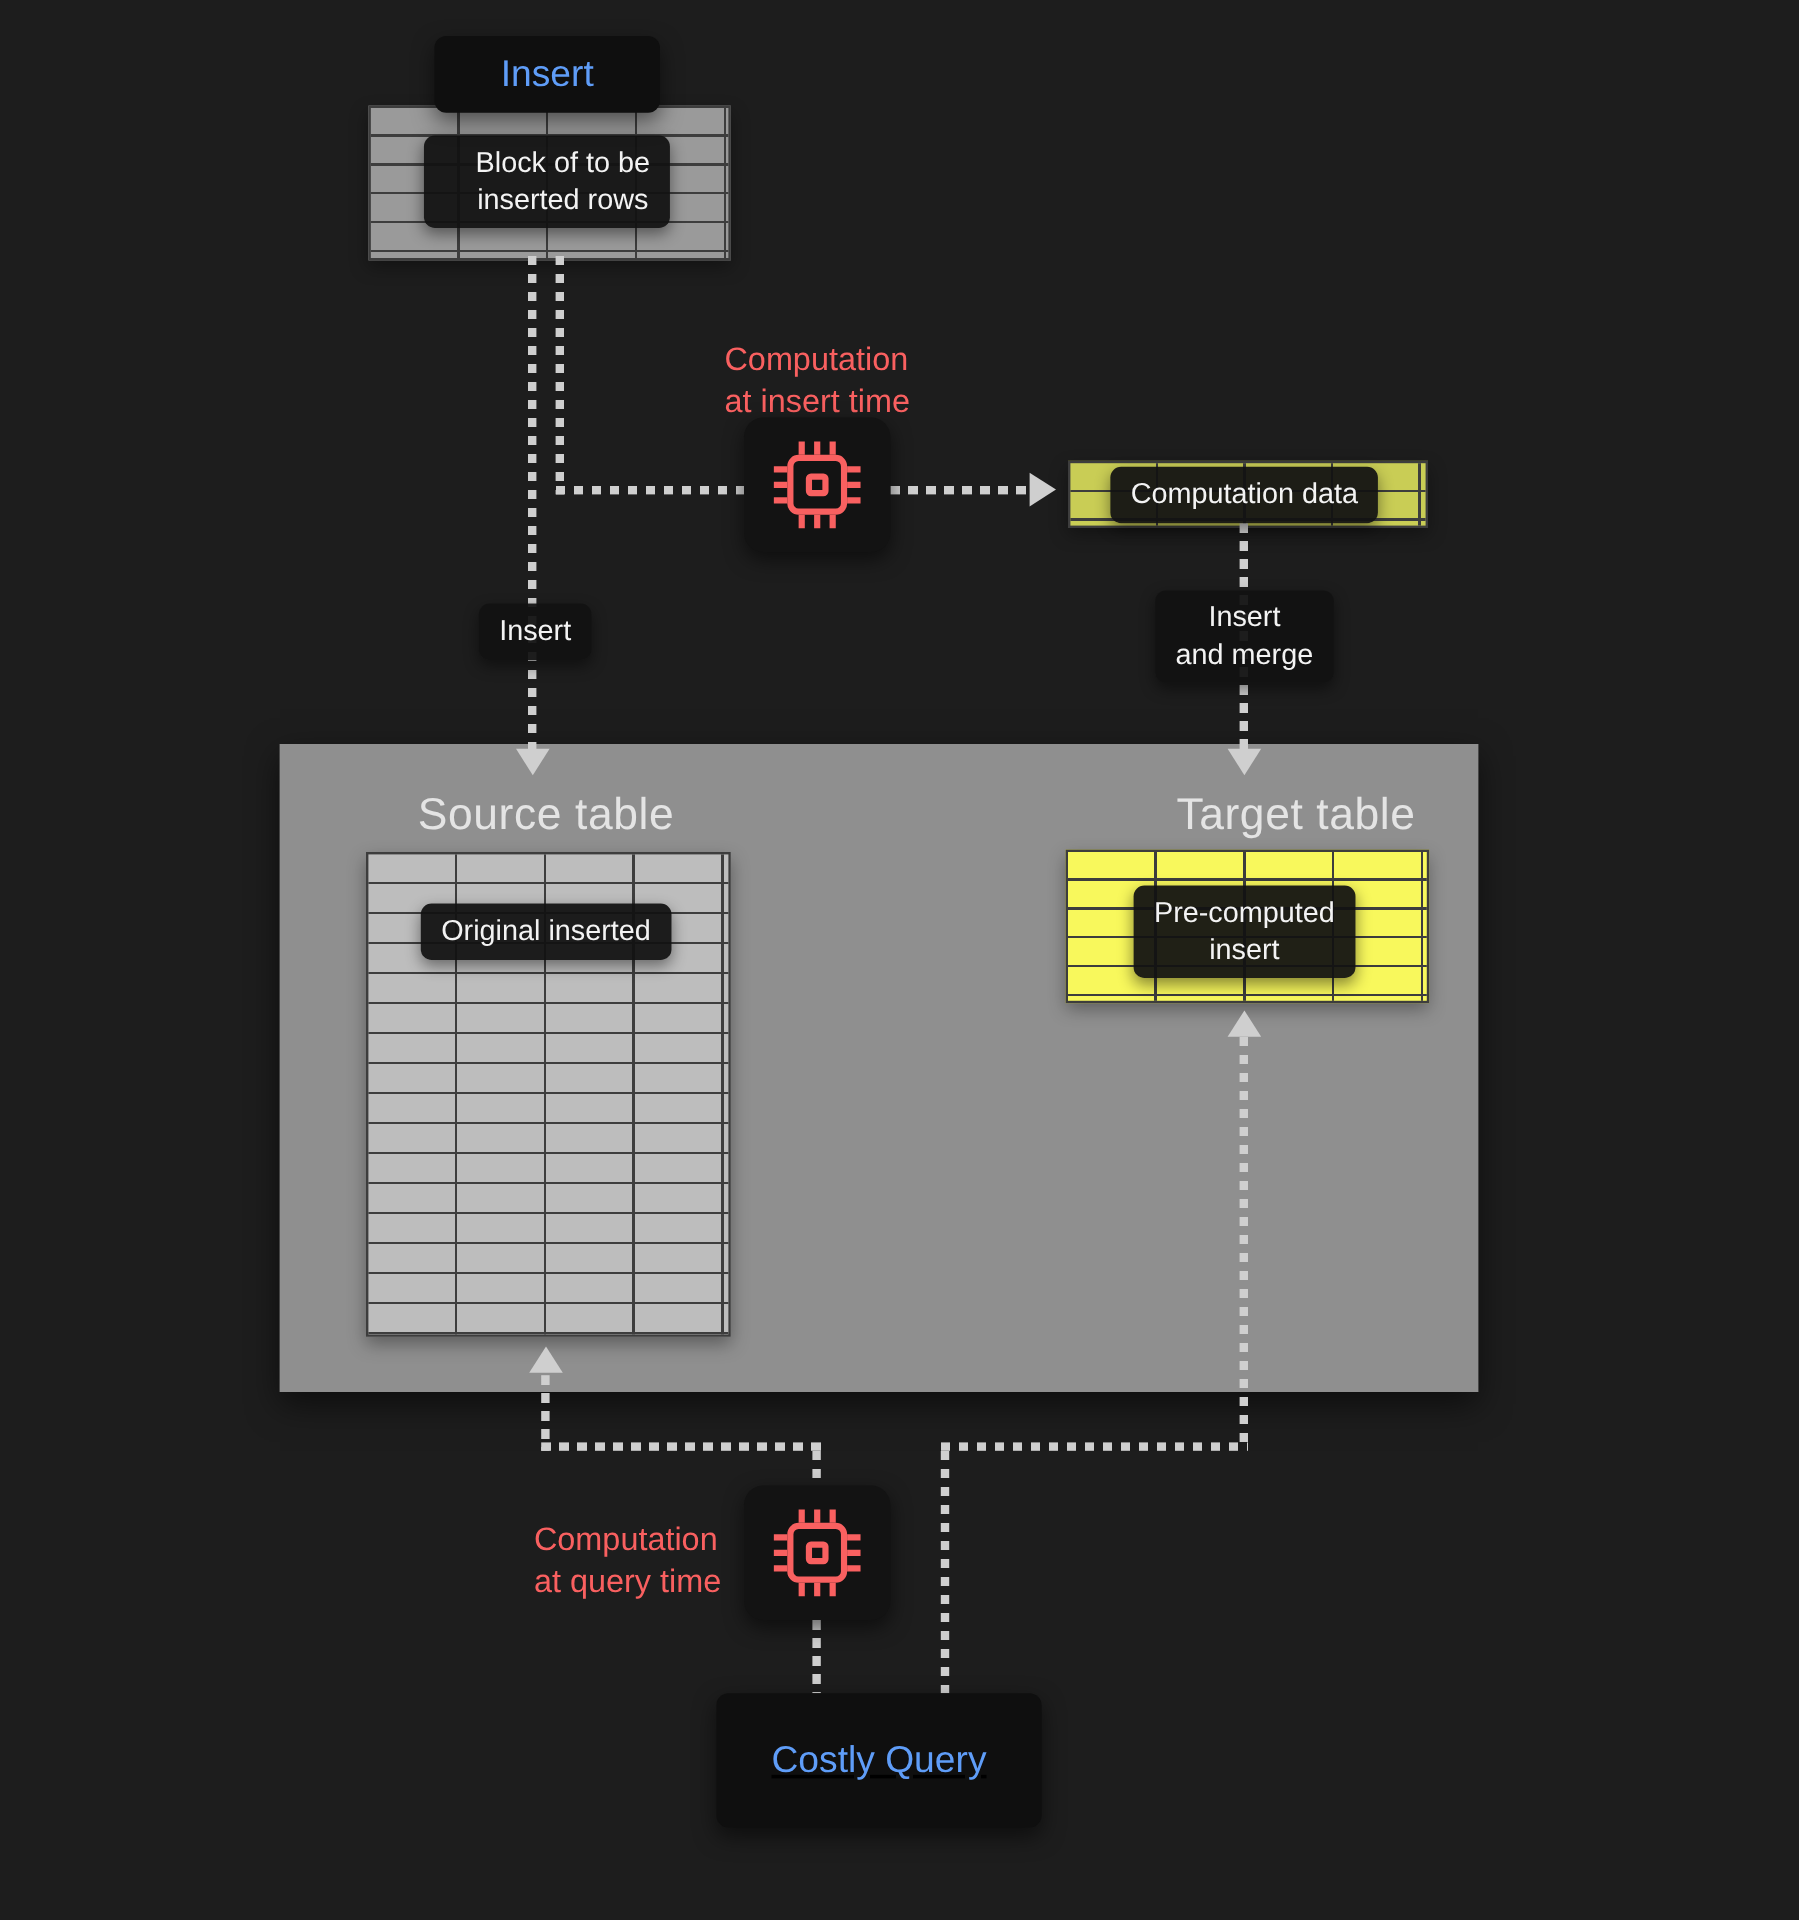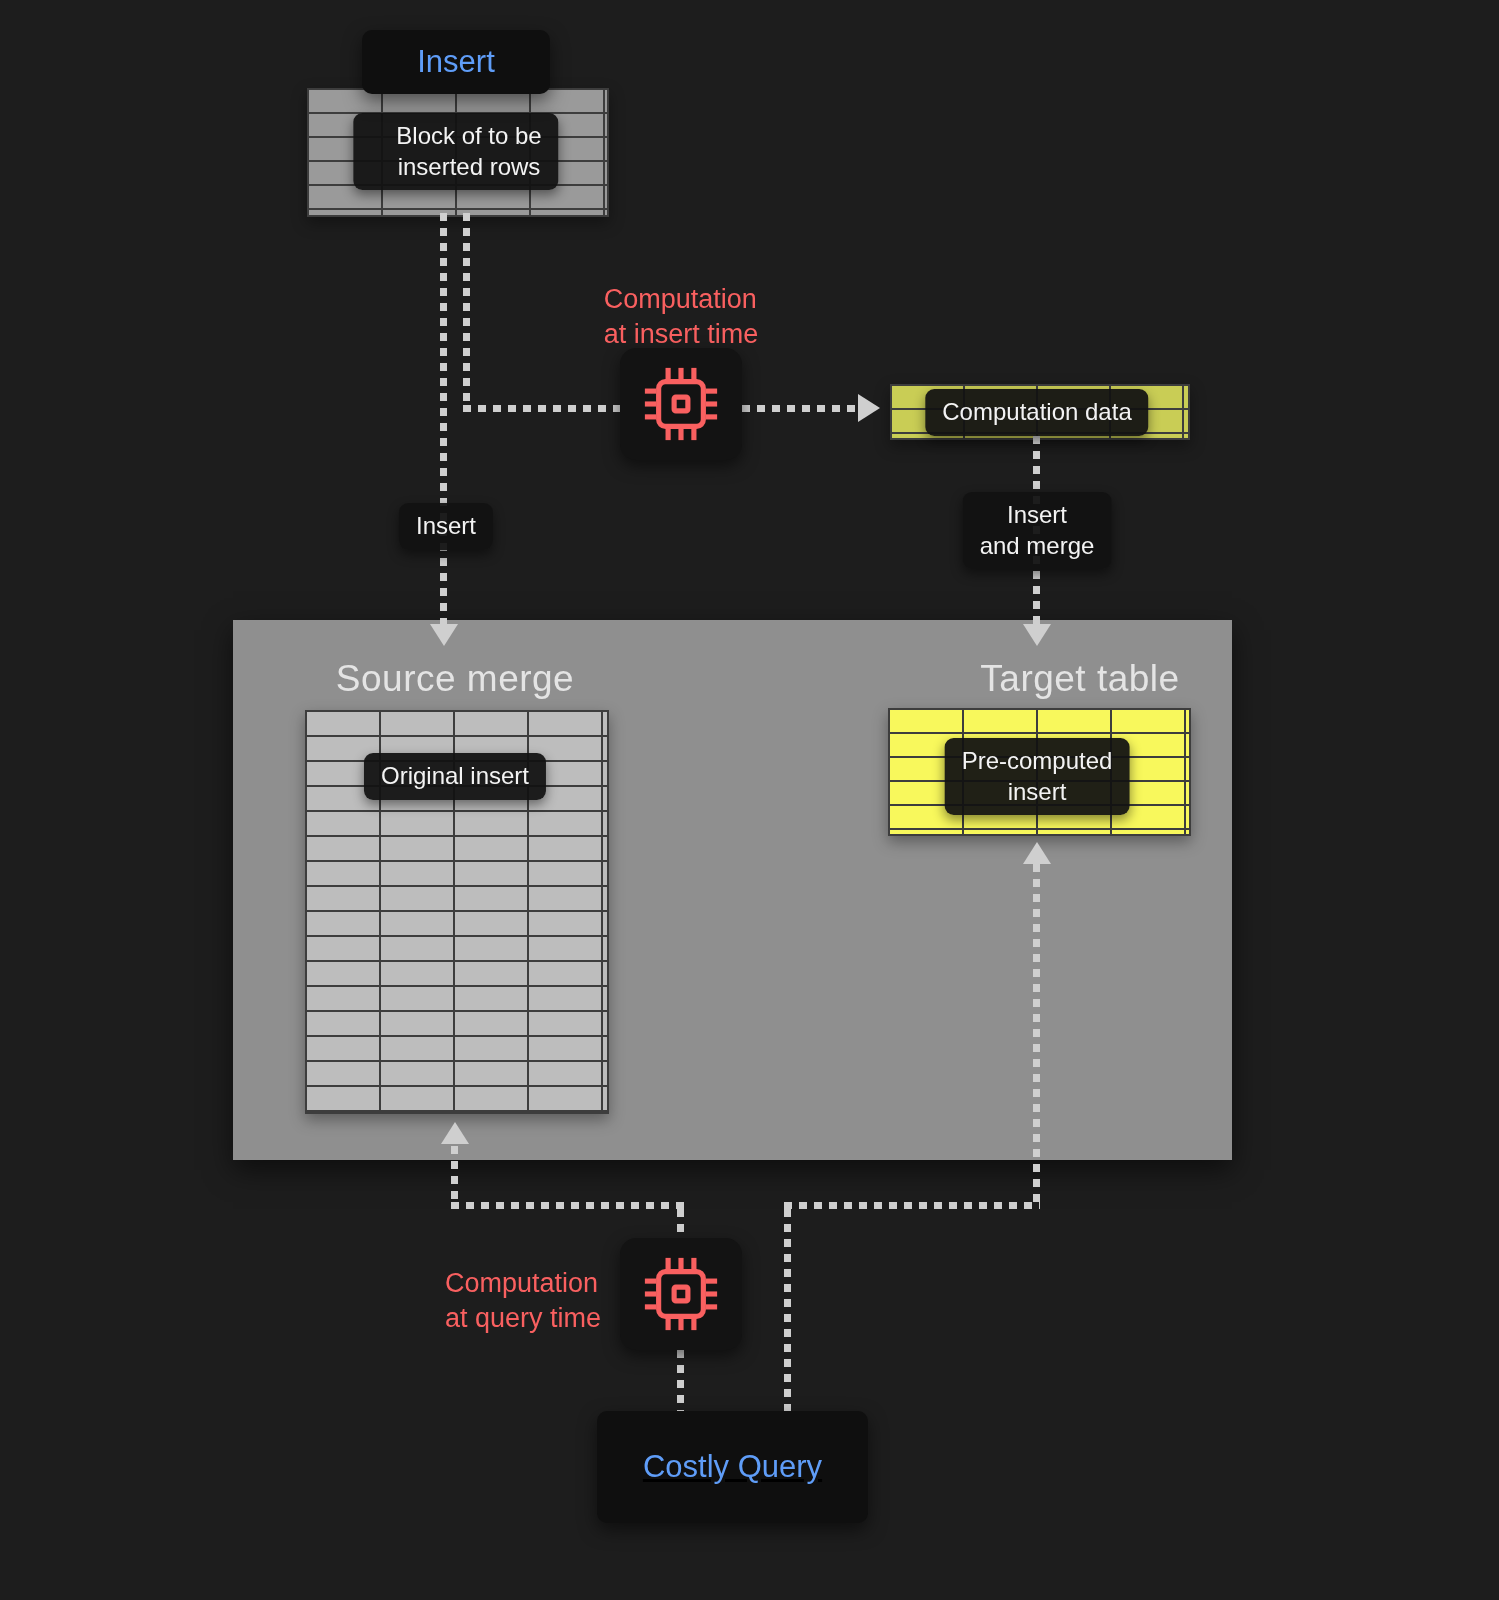--- a/index.html
+++ b/index.html
@@ -118,21 +118,21 @@
   .chip-box svg { width:86px; height:86px; }
   .chip-box svg * { stroke: var(--red, #f96060); fill:none; stroke-width:6; }
 </style>
 </head>
 <body>
 
 <div class="canvas">
 
   <div class="panel"></div>
 
-  <div class="heading" style="left:455px; top:658px;">Source merge</div>
+  <div class="heading" style="left:455px; top:658px;">Source table</div>
   <div class="heading" style="left:1080px; top:658px;">Target table</div>
 
   <div class="node-box" style="left:362px; top:30px; width:188px; height:64px;">
     <span class="blue-text">Insert</span>
   </div>
   <div class="grid insert-block"></div>
   <div class="badge" style="left:456px; top:113px;padding-left:43px;">Block of to be
 inserted rows</div>
 
   <div class="dotv" style="left:440px; top:213px; height:414px;"></div>
@@ -168,21 +168,21 @@
 
   <div class="grid transformed"></div>
   <div class="badge" style="left:1037px; top:389px;">Computation data</div>
 
   <div class="dotv" style="left:1033px; top:436px; height:192px;"></div>
   <div class="arr down" style="left:1023px; top:624px;"></div>
   <div class="badge" style="left:1037px; top:492px;">Insert
 and merge</div>
 
   <div class="grid source"></div>
-  <div class="badge" style="left:455px; top:753px;">Original insert</div>
+  <div class="badge" style="left:455px; top:753px;">Original inserted</div>
 
   <div class="grid target"></div>
   <div class="badge" style="left:1037px; top:738px;">Pre-computed
 insert</div>
 
   <div class="arr up" style="left:441px; top:1122px;"></div>
   <div class="dotv" style="left:451px; top:1146px; height:63px;"></div>
   <div class="doth" style="left:451px; top:1202px; width:234px;"></div>
   <div class="dotv" style="left:677px; top:1209px; height:29px;"></div>
   <div class="dotv" style="left:677px; top:1350px; height:61px;"></div>

